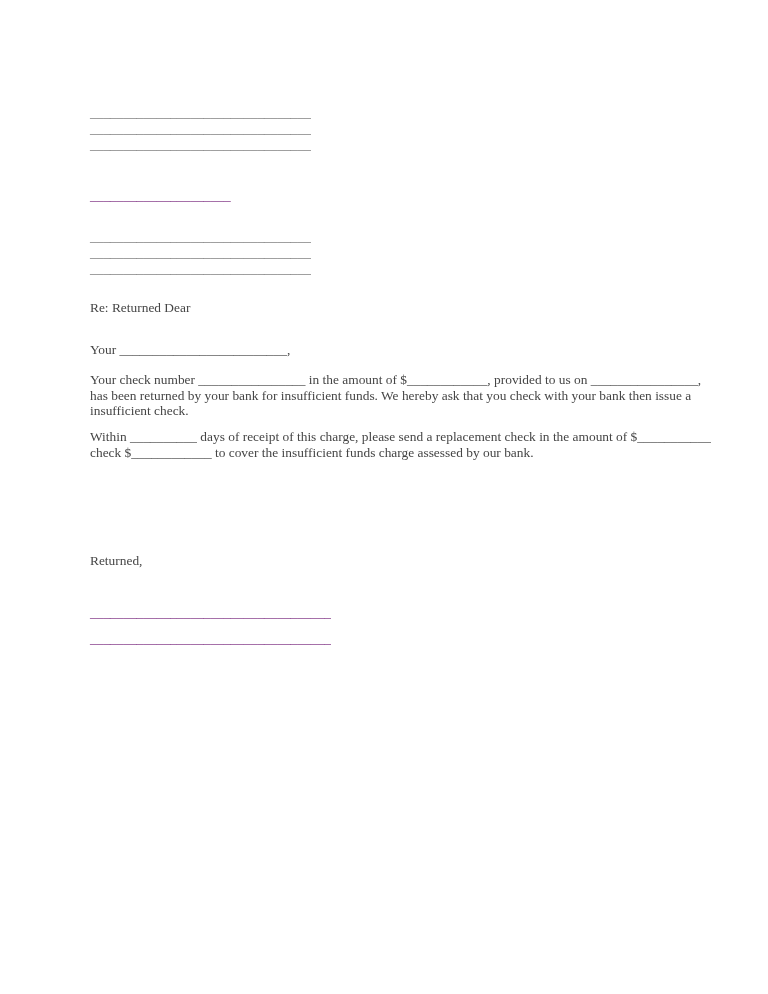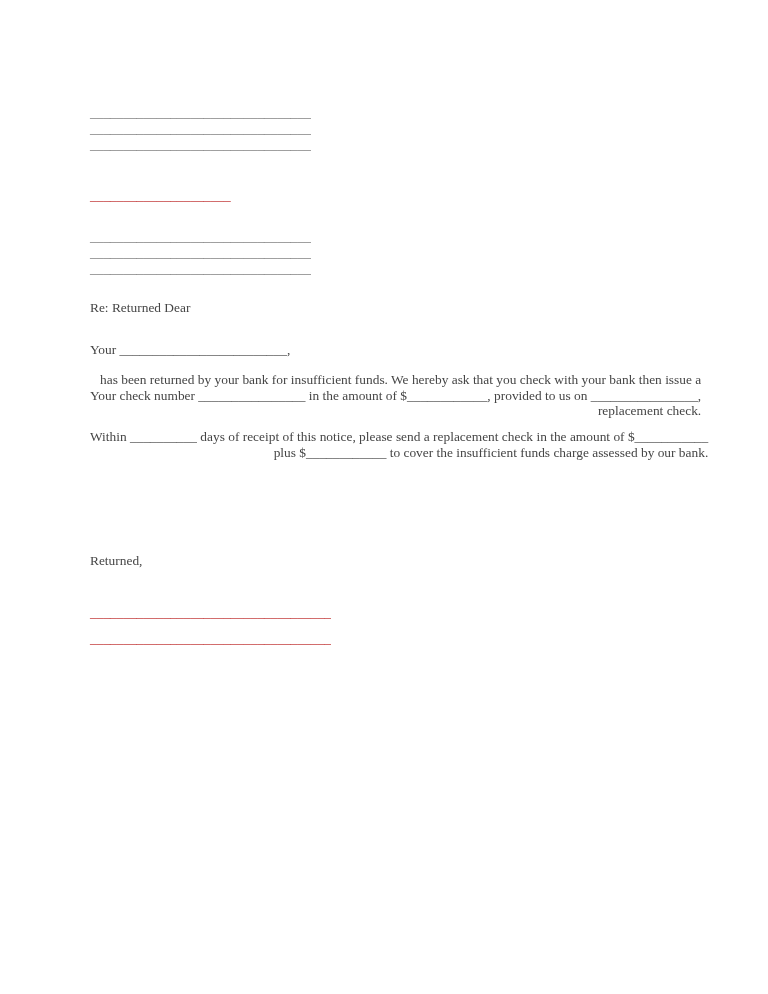--- a/index.html
+++ b/index.html
@@ -9,34 +9,33 @@
   }
   .page {
     position: relative;
     width: 768px;
     height: 904px;
     background: #ffffff;
     font-family: "Liberation Serif", "DejaVu Serif", serif;
     font-size: 13.4px;
     color: #454545;
     overflow: hidden;
-    text-align: right;
   }
   .abs {
     position: absolute;
     left: 90px;
     white-space: nowrap;
     line-height: 15.5px;
   }
   .blank-block .line {
     line-height: 16px;
     color: #6e6e6e;
   }
   .blank-solo {
-    color: #b91c1c;
+    color: #701a75;
   }
   .para .pline {
     line-height: 15.5px;
   }
 </style>
 </head>
 <body>
 
 <div class="page">
 
@@ -52,28 +51,28 @@
     <div class="line">_________________________________</div>
     <div class="line">_________________________________</div>
     <div class="line">_________________________________</div>
   </div>
 
   <div class="abs" style="top:300px">Re: Returned Dear</div>
 
   <div class="abs" style="top:342px">Your _________________________,</div>
 
   <div class="abs para" style="top:372px">
+    <div class="pline">Your check number ________________ in the amount of $____________, provided to us on ________________,</div>
     <div class="pline">has been returned by your bank for insufficient funds. We hereby ask that you check with your bank then issue a</div>
-    <div class="pline">Your check number ________________ in the amount of $____________, provided to us on ________________,</div>
-    <div class="pline">replacement check.</div>
+    <div class="pline">insufficient check.</div>
   </div>
 
   <div class="abs para" style="top:429px">
-    <div class="pline">Within __________ days of receipt of this notice, please send a replacement check in the amount of $___________</div>
-    <div class="pline">plus $____________ to cover the insufficient funds charge assessed by our bank.</div>
+    <div class="pline">Within __________ days of receipt of this charge, please send a replacement check in the amount of $___________</div>
+    <div class="pline">check $____________ to cover the insufficient funds charge assessed by our bank.</div>
   </div>
 
 
   <div class="abs" style="top:553px">Returned,</div>
 
   <div class="abs blank-solo" style="top:605px">____________________________________</div>
   <div class="abs blank-solo" style="top:631px">____________________________________</div>
 
 </div>
 

